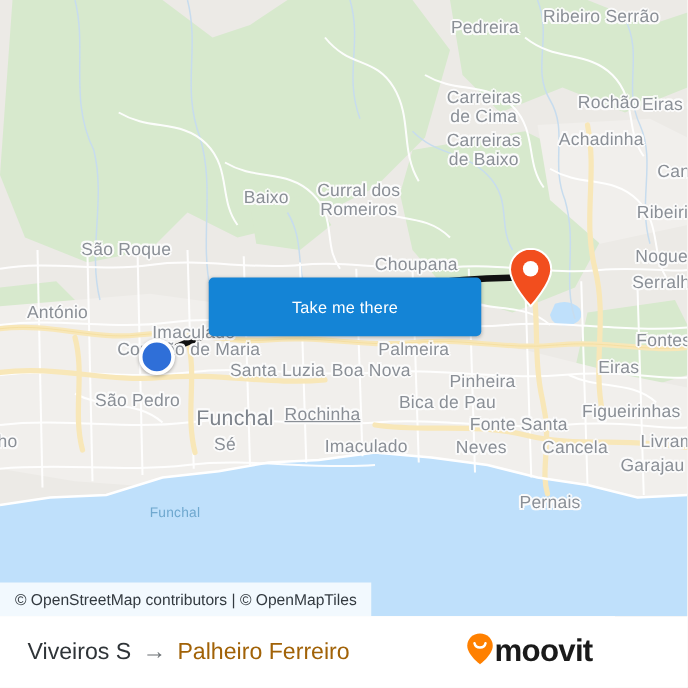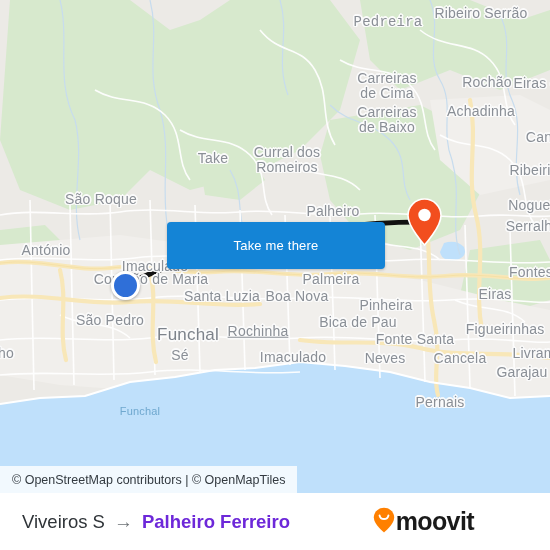--- a/index.html
+++ b/index.html
@@ -100,21 +100,21 @@
     padding: 0 18px 0 22px;
   }
   #trip-title {
     display: flex; align-items: baseline; gap: 9px;
     font-size: 18.5px;
     color: #2f3438;
     white-space: nowrap;
   }
   #trip-origin { color: #2f3438; }
   #trip-arrow  { color: #6d7276; font-size: 19px; }
-  #trip-dest   { color: #6d28d9; font-weight: bold; }
+  #trip-dest   { color: #a16207; }
   #moovit-logo {
     margin-left: auto;
     display: flex; align-items: center; gap: 1px;
   }
   #moovit-wordmark {
     font-size: 25px;
     font-weight: bold;
     color: #1a1a1a;
     letter-spacing: -.6px;
     line-height: 1;
@@ -221,21 +221,21 @@
         </g>
 
         <path d="M0,404 L40,398 L85,396 L130,382 L175,377 L215,370 L255,368
                  L300,362 L345,366 L390,372 L430,382 L470,388 L510,398 L550,396" stroke="#ffffff" stroke-width="2" fill="none"></path>
 
         <path d="M126,285 C170,262 260,236 330,228 C370,223 400,222 420,222" stroke="#111111" stroke-width="5.2" fill="none" stroke-linecap="round"></path>
       </g>
     </svg>
 
     <div id="map-labels">
-        <div class="map-label mid" style="left: 388px; top: 22px; transform: translate(-50%, -50%); font-family: Liberation Mono, monospace;">Pedreira</div>
+        <div class="map-label mid" style="left: 388px; top: 22px; transform: translate(-50%, -50%);">Pedreira</div>
         <div class="map-label mid" style="left: 481px; top: 13px; transform: translate(-50%, -50%);">Ribeiro Serrão</div>
         <div class="map-label mid" style="left: 387px; top: 78px; transform: translate(-50%, -50%);">Carreiras</div>
         <div class="map-label mid" style="left: 387px; top: 93px; transform: translate(-50%, -50%);">de Cima</div>
         <div class="map-label mid" style="left: 387px; top: 112px; transform: translate(-50%, -50%);">Carreiras</div>
         <div class="map-label mid" style="left: 387px; top: 127px; transform: translate(-50%, -50%);">de Baixo</div>
         <div class="map-label mid" style="left: 487px; top: 82px; transform: translate(-50%, -50%);">Rochão</div>
         <div class="map-label mid" style="left: 481px; top: 111px; transform: translate(-50%, -50%);">Achadinha</div>
         <div class="map-label mid" style="left: 536px; top: 83px; transform: translate(-50%, -50%);">Eiras d</div>
         <div class="map-label mid" style="left: 539px; top: 137px; transform: translate(-50%, -50%);">Can</div>
         <div class="map-label mid" style="left: 534px; top: 170px; transform: translate(-50%, -50%);">Ribeirin</div>
@@ -257,24 +257,24 @@
         <div class="map-label mid" style="left: 222px; top: 296px; transform: translate(-50%, -50%);">Santa Luzia</div>
         <div class="map-label mid" style="left: 258px; top: 331px; transform: translate(-50%, -50%); text-decoration: underline;">Rochinha</div>
         <div class="map-label mid" style="left: 293px; top: 357px; transform: translate(-50%, -50%);">Imaculado</div>
         <div class="map-label big" style="left: 188px; top: 335px; transform: translate(-50%, -50%);">Funchal</div>
         <div class="map-label mid" style="left: 180px; top: 355px; transform: translate(-50%, -50%);">Sé</div>
         <div class="map-label mid" style="left: 110px; top: 320px; transform: translate(-50%, -50%);">São Pedro</div>
         <div class="map-label mid" style="left: 101px; top: 199px; transform: translate(-50%, -50%);">São Roque</div>
         <div class="map-label mid" style="left: 46px; top: 250px; transform: translate(-50%, -50%);">António</div>
         <div class="map-label mid" style="left: 155px; top: 266px; transform: translate(-50%, -50%);">Imaculado</div>
         <div class="map-label mid" style="left: 151px; top: 279px; transform: translate(-50%, -50%);">Coração de Maria</div>
-        <div class="map-label mid" style="left: 213px; top: 158px; transform: translate(-50%, -50%);">Take</div>
+        <div class="map-label mid" style="left: 213px; top: 158px; transform: translate(-50%, -50%);">Baixo</div>
         <div class="map-label mid" style="left: 287px; top: 152px; transform: translate(-50%, -50%);">Curral dos</div>
         <div class="map-label mid" style="left: 287px; top: 167px; transform: translate(-50%, -50%);">Romeiros</div>
-        <div class="map-label mid" style="left: 333px; top: 211px; transform: translate(-50%, -50%);">Palheiro</div>
+        <div class="map-label mid" style="left: 333px; top: 211px; transform: translate(-50%, -50%);">Choupana</div>
         <div class="map-label mid" style="left: 6px; top: 353px; transform: translate(-50%, -50%);">ho</div>
         <div class="map-label water" style="left: 140px; top: 411px; transform: translate(-50%, -50%);">Funchal</div>
       </div>
 
     <div id="origin-marker"></div>
 
     <div id="dest-marker">
       <svg width="35" height="48" viewBox="0 0 35 48">
         <path d="M17.5 1 C8.4 1 1 8.4 1 17.5 C1 29 17.5 47 17.5 47 C17.5 47 34 29 34 17.5
                  C34 8.4 26.6 1 17.5 1 Z" fill="#f24e1e" stroke="#ffffff" stroke-width="1.6"></path>

